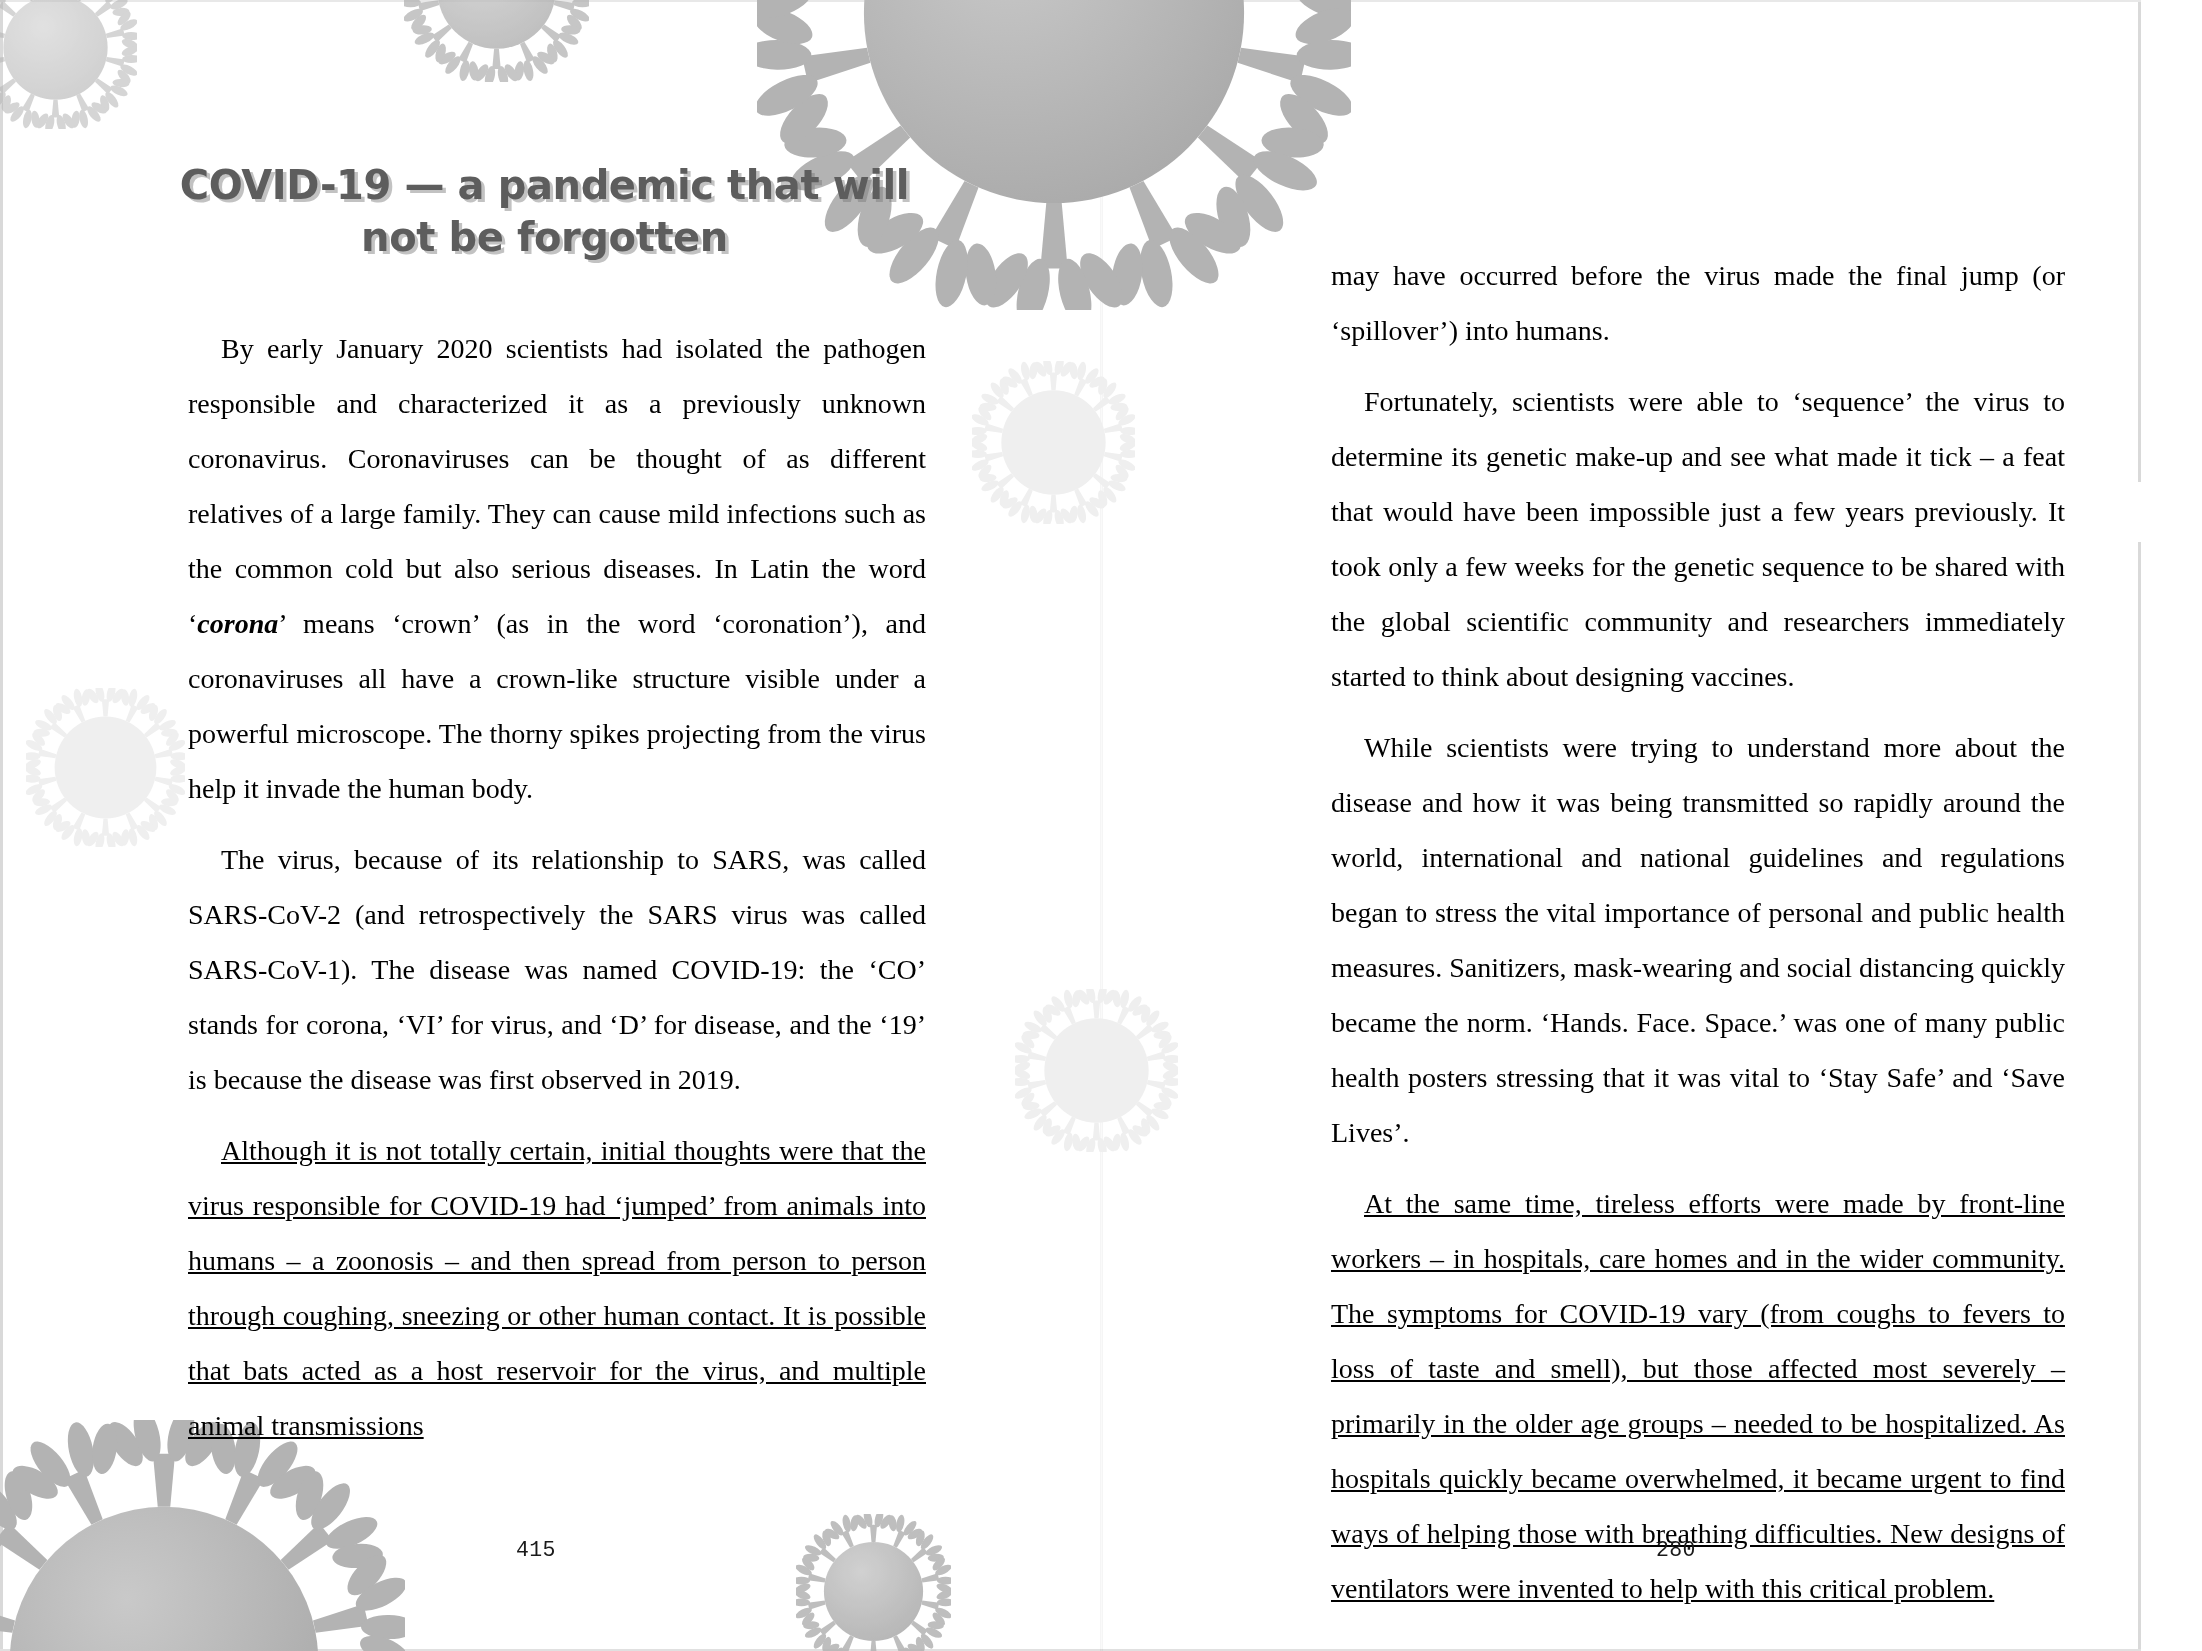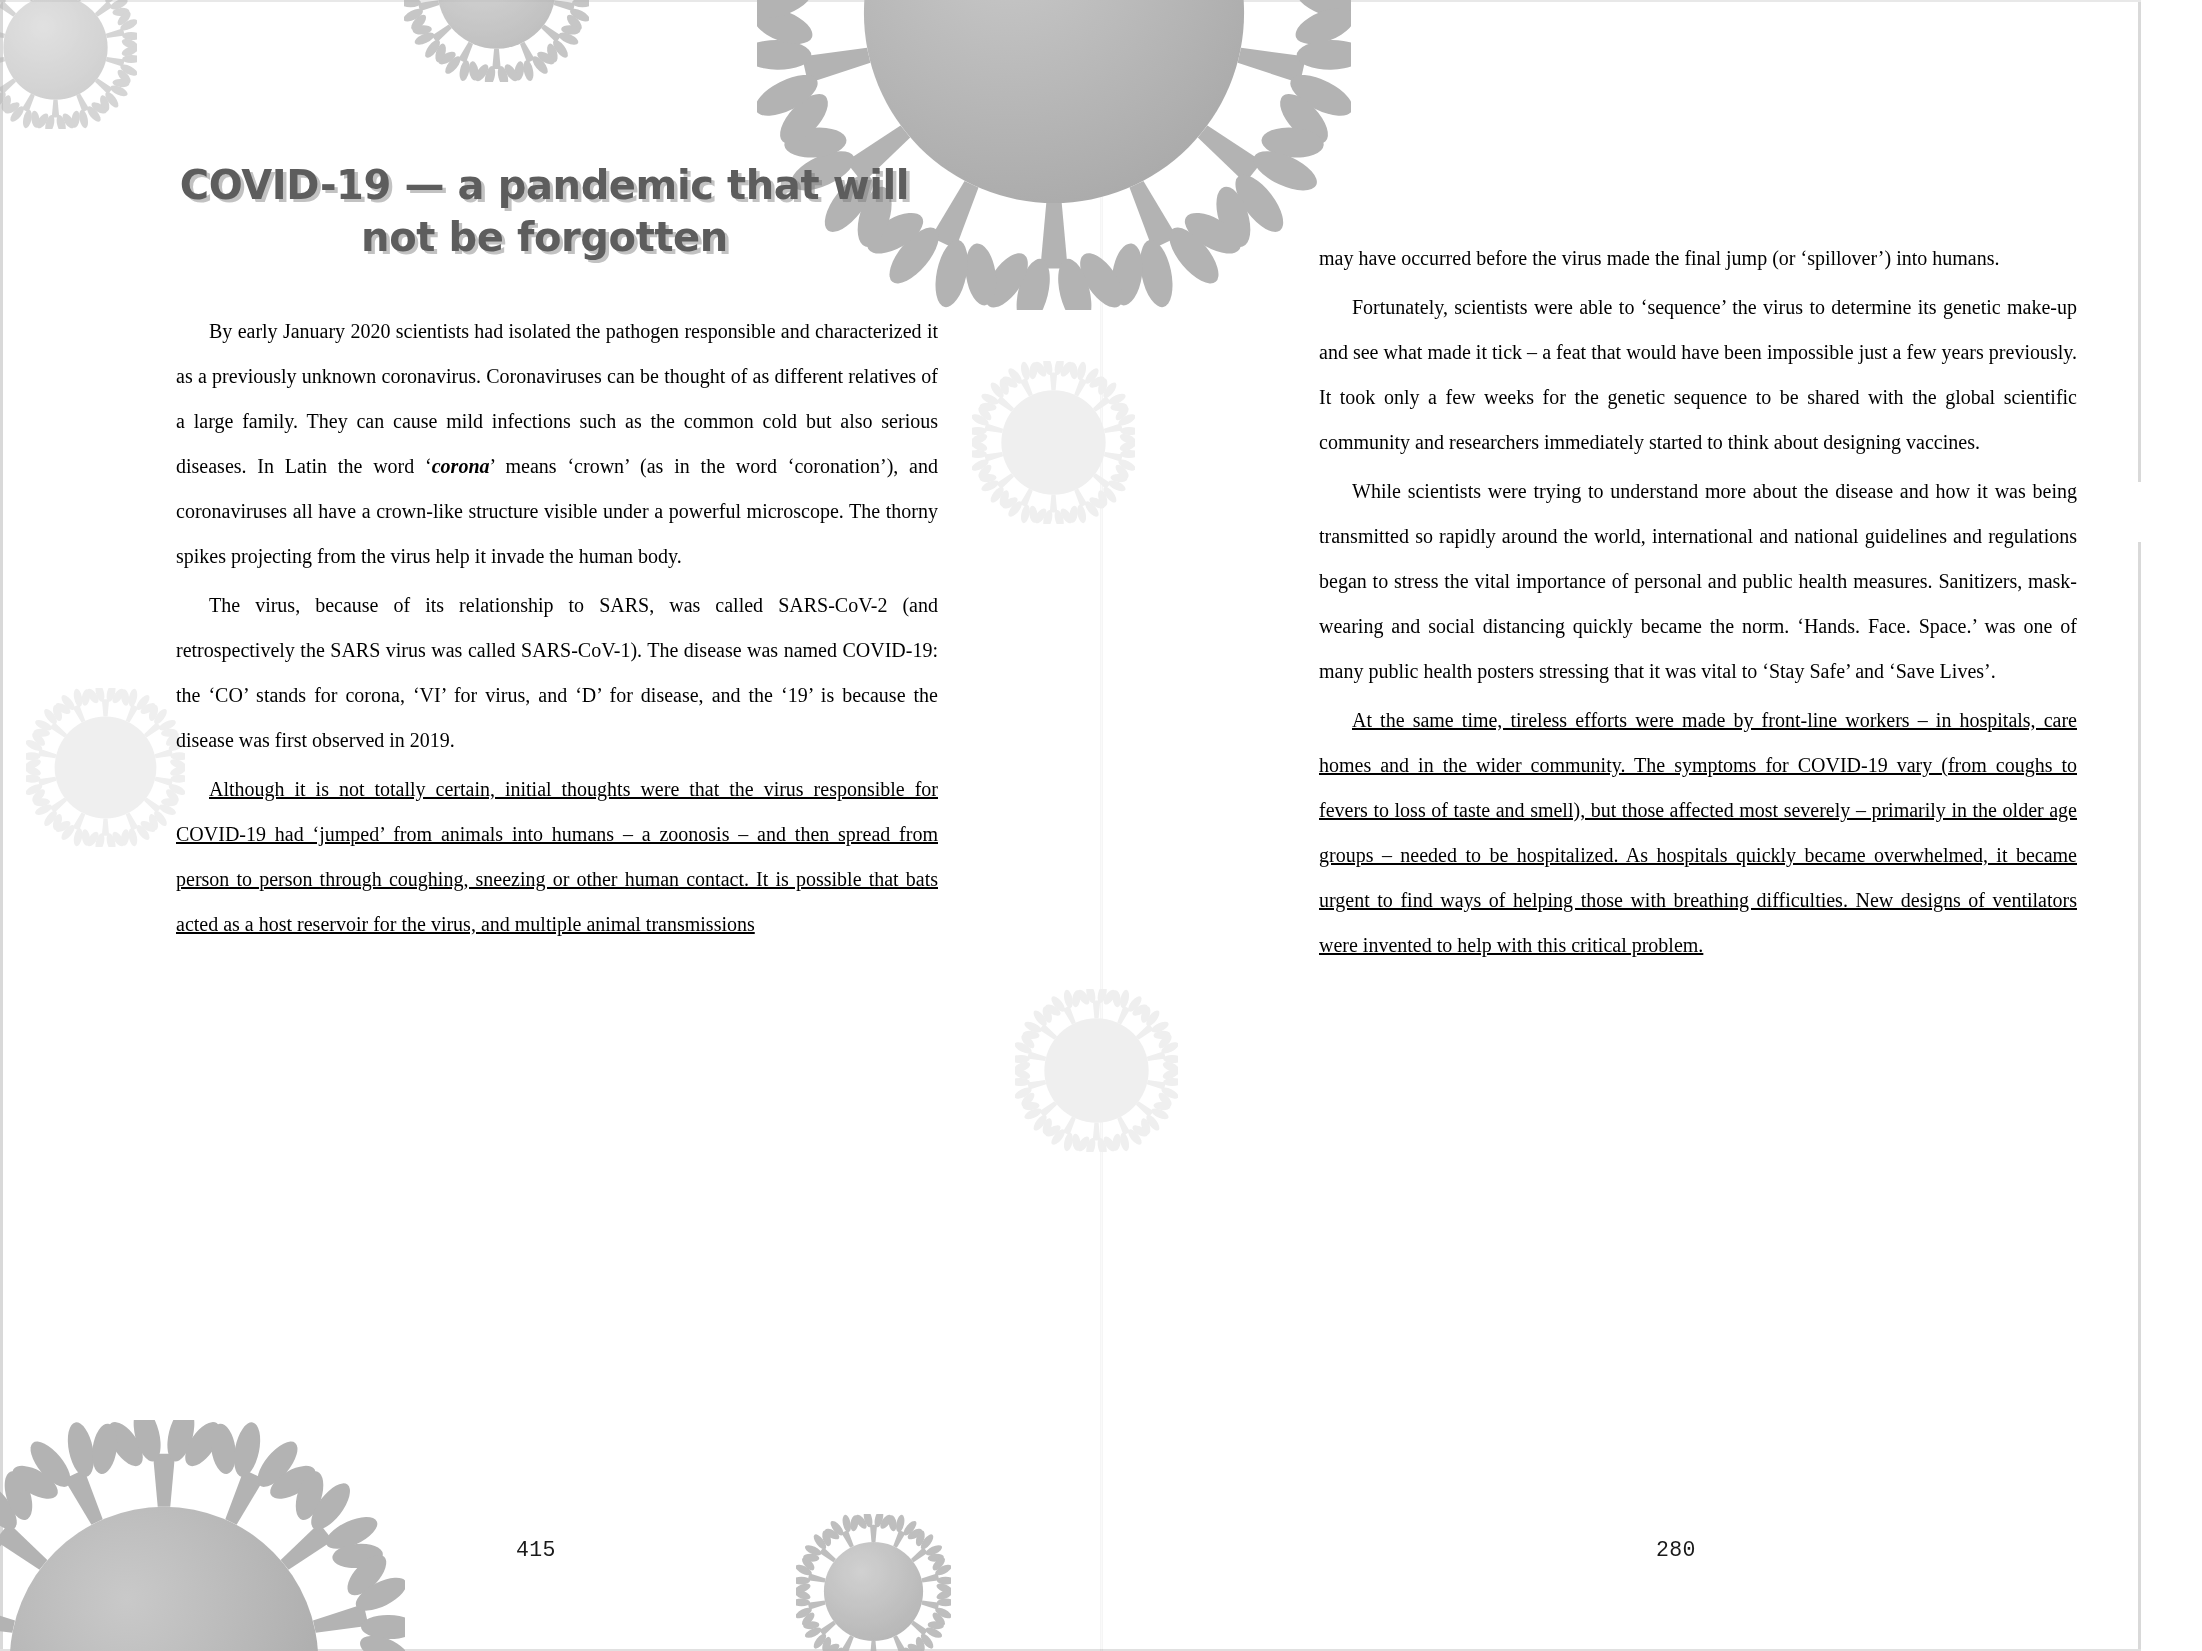--- a/index.html
+++ b/index.html
@@ -58,25 +58,25 @@
     letter-spacing:-0.4px;
     color:#5d5d5d;
     text-align:center;
     text-shadow:3.4px 3.4px 0 rgba(120,120,120,0.45);
   }
   h1.title .t-line{display:block;}
   h1.title .t-line.l1{text-align:center;}
   h1.title .t-line.l2{text-align:center;}
 
   p.para{
-    margin:4px;
+    margin:16px;
     text-align:justify;
     text-justify:inter-word;
-    font-size:20px;
-    line-height:45px;
+    font-size:28px;
+    line-height:55px;
     hyphens:none;
   }
   p.para.indent{text-indent:33px;}
   p.para:last-child{text-align:justify;text-decoration:underline;}
   em.it{font-style:italic;font-weight:bold;}
 
   .folio{
     position:absolute;
     font-family:Liberation Mono, monospace;
     font-size:21.5px;

